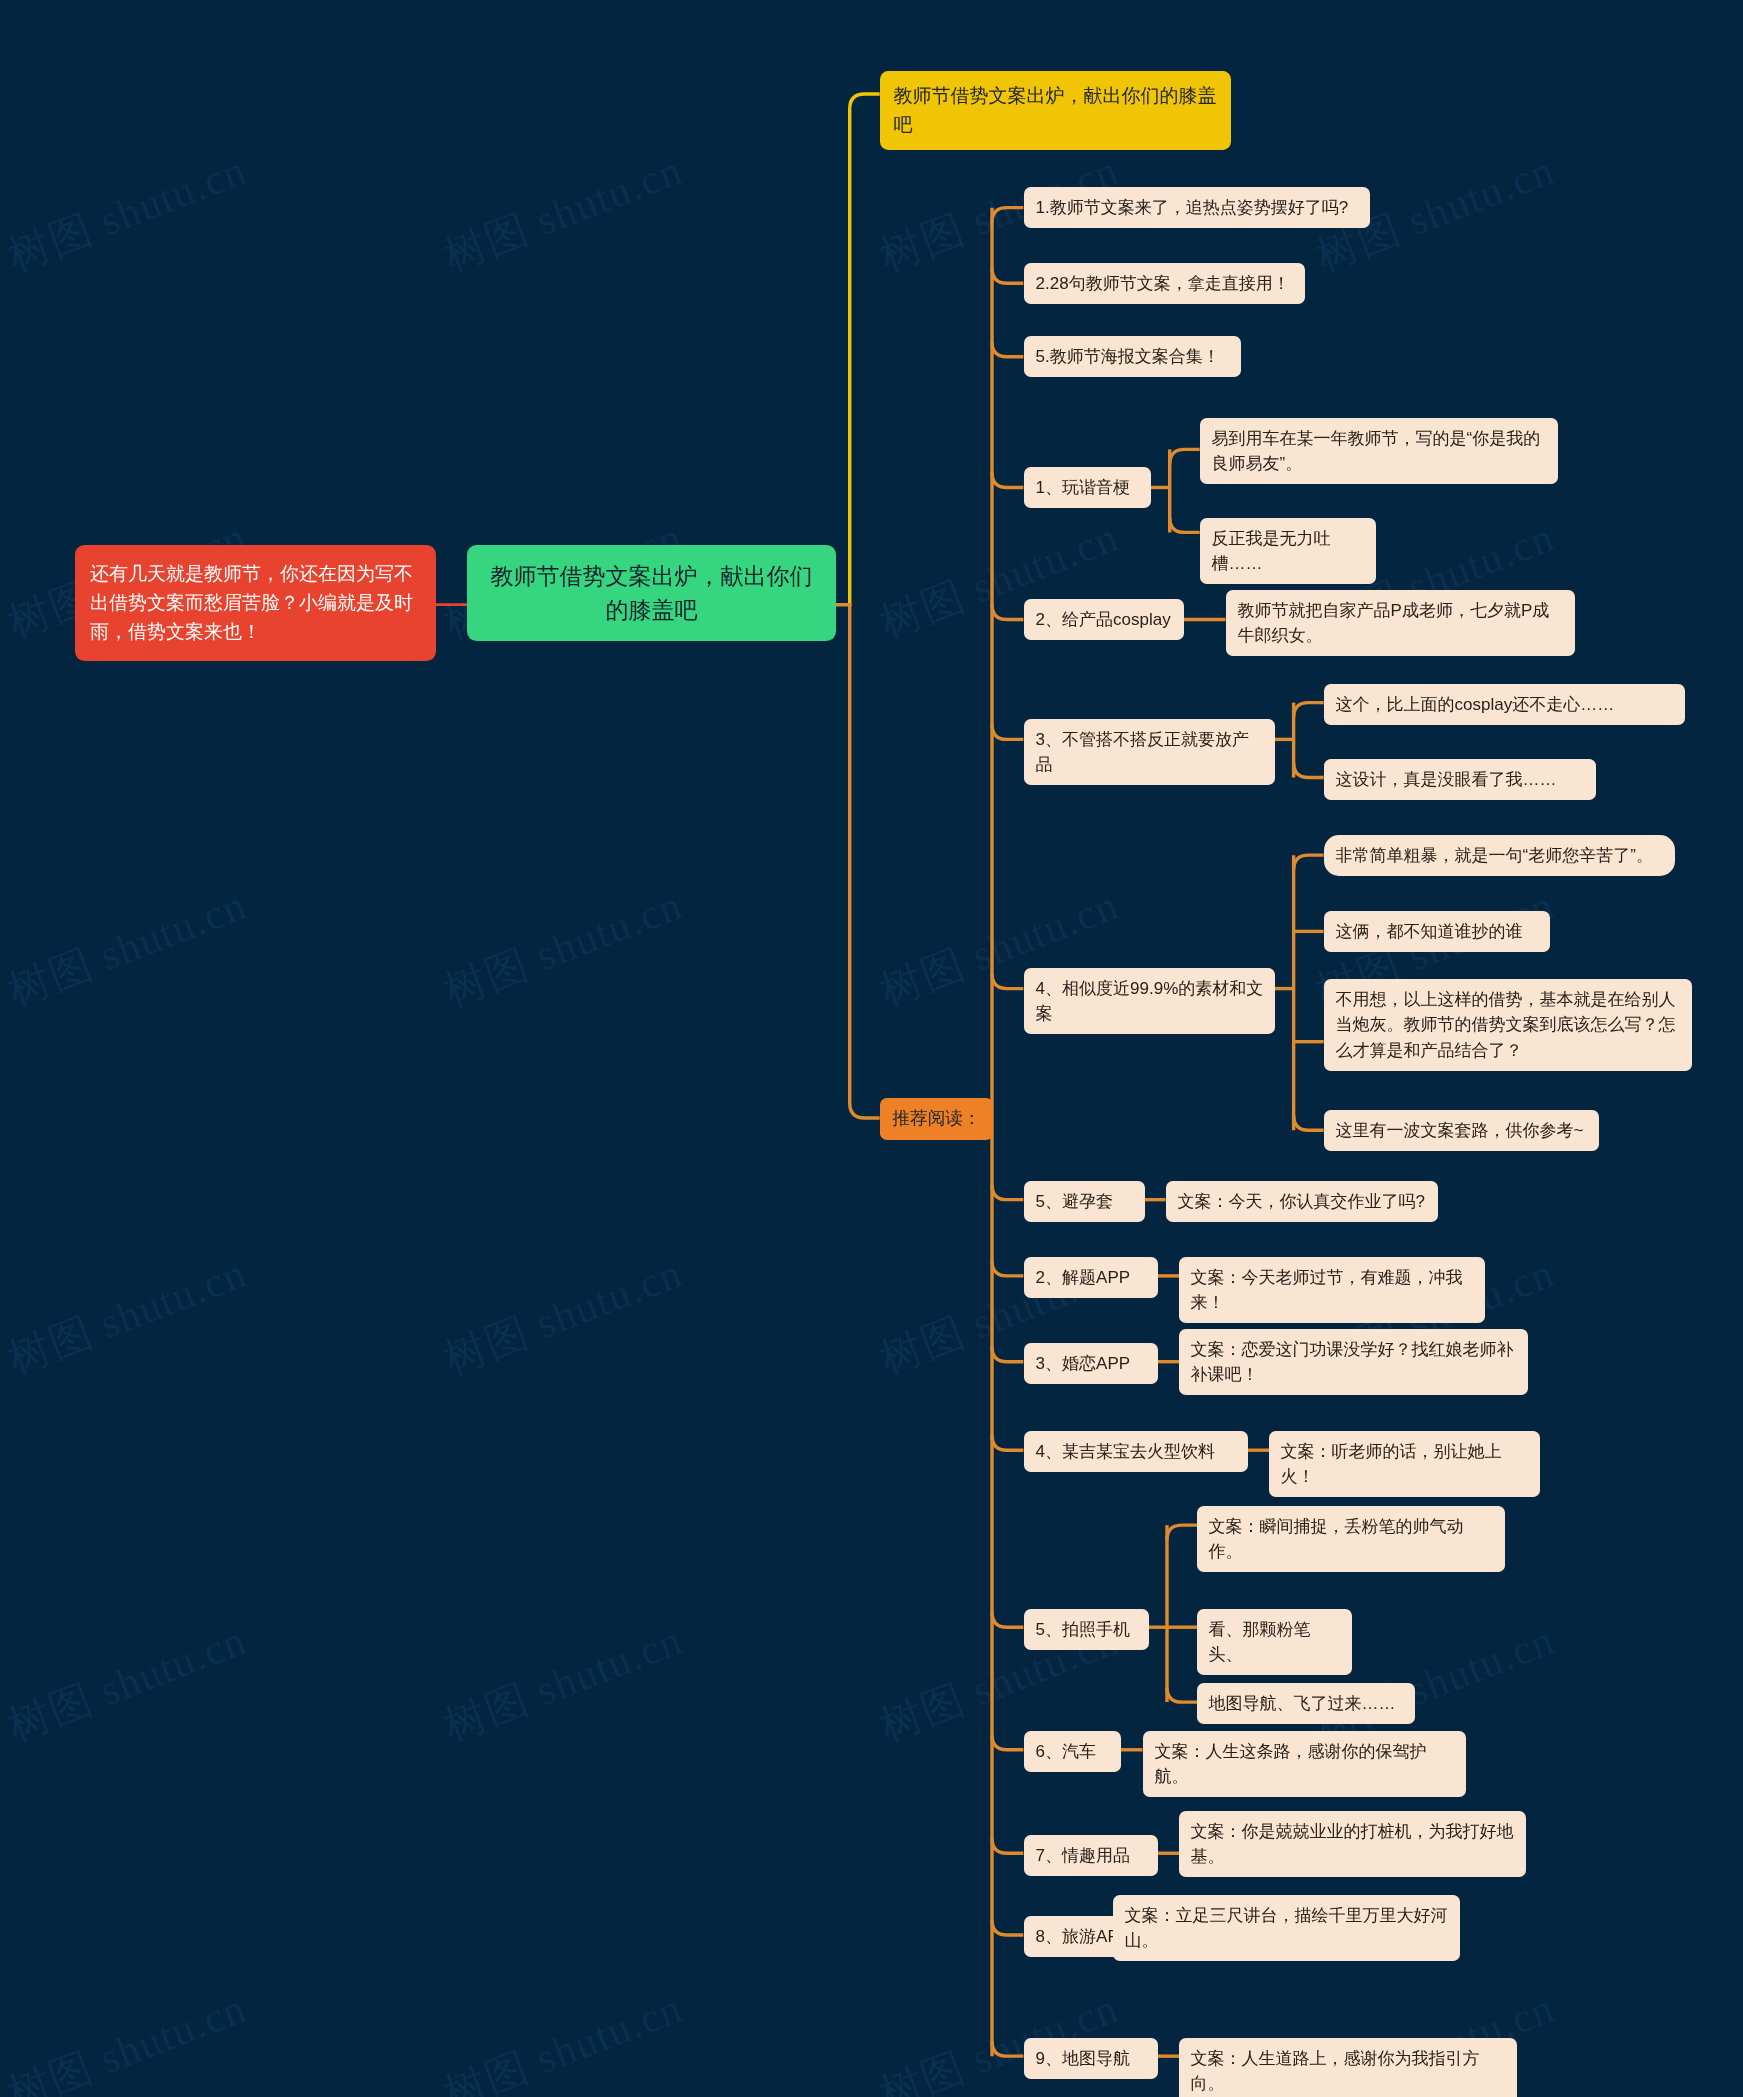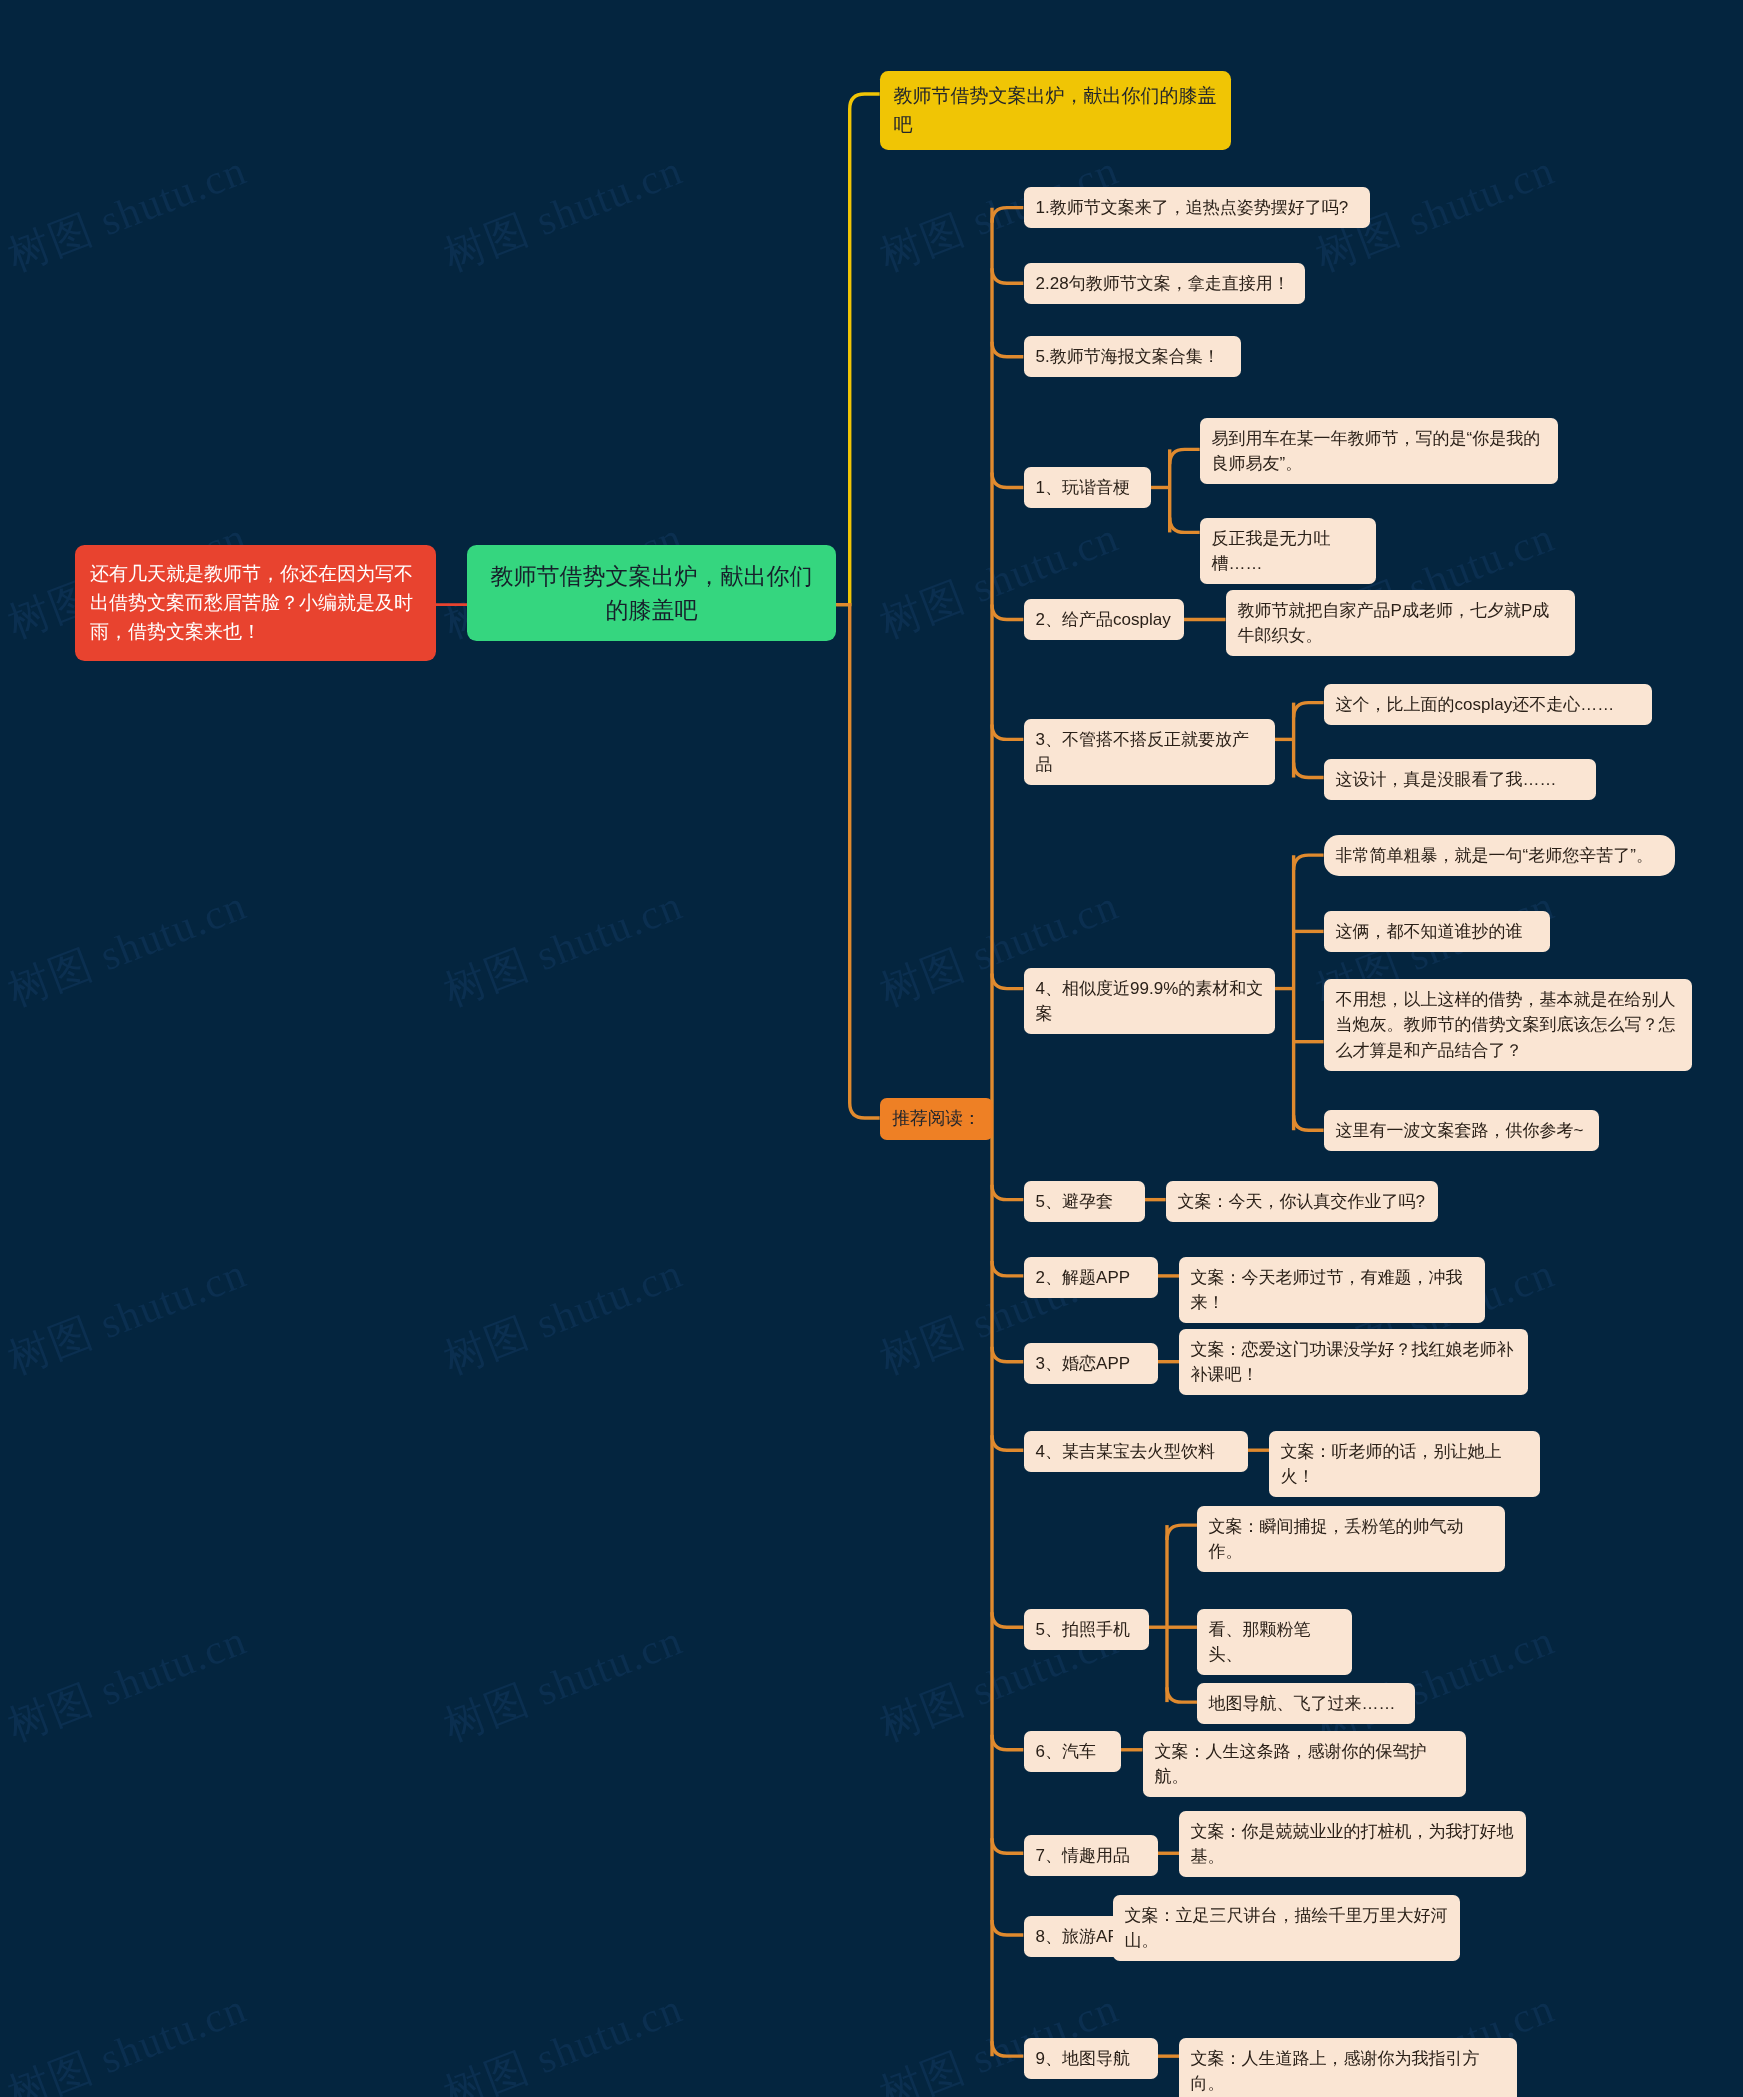--- a/index.html
+++ b/index.html
@@ -245,21 +245,21 @@
   <div class="node node-cream" style="left:1024px; top:599px; width:160px;">
     <span class="txt">2、给产品cosplay</span>
   </div>
   <div class="node node-cream" style="left:1226px; top:590px; width:349px;">
     <span class="txt">教师节就把自家产品P成老师，七夕就P成牛郎织女。</span>
   </div>
 
   <div class="node node-cream" style="left:1024px; top:719px; width:251px;">
     <span class="txt">3、不管搭不搭反正就要放产品</span>
   </div>
-  <div class="node node-cream" style="left:1324px; top:684px; width:328px;">
+  <div class="node node-cream" style="left:1324px; top:684px; width:361px;">
     <span class="txt">这个，比上面的cosplay还不走心……</span>
   </div>
   <div class="node node-cream" style="left:1324px; top:759px; width:272px;">
     <span class="txt">这设计，真是没眼看了我……</span>
   </div>
 
   <div class="node node-cream" style="left:1024px; top:968px; width:251px;">
     <span class="txt">4、相似度近99.9%的素材和文案</span>
   </div>
   <div class="node node-cream" style="left:1324px; top:835px; width:351px;border-radius:15px;">

